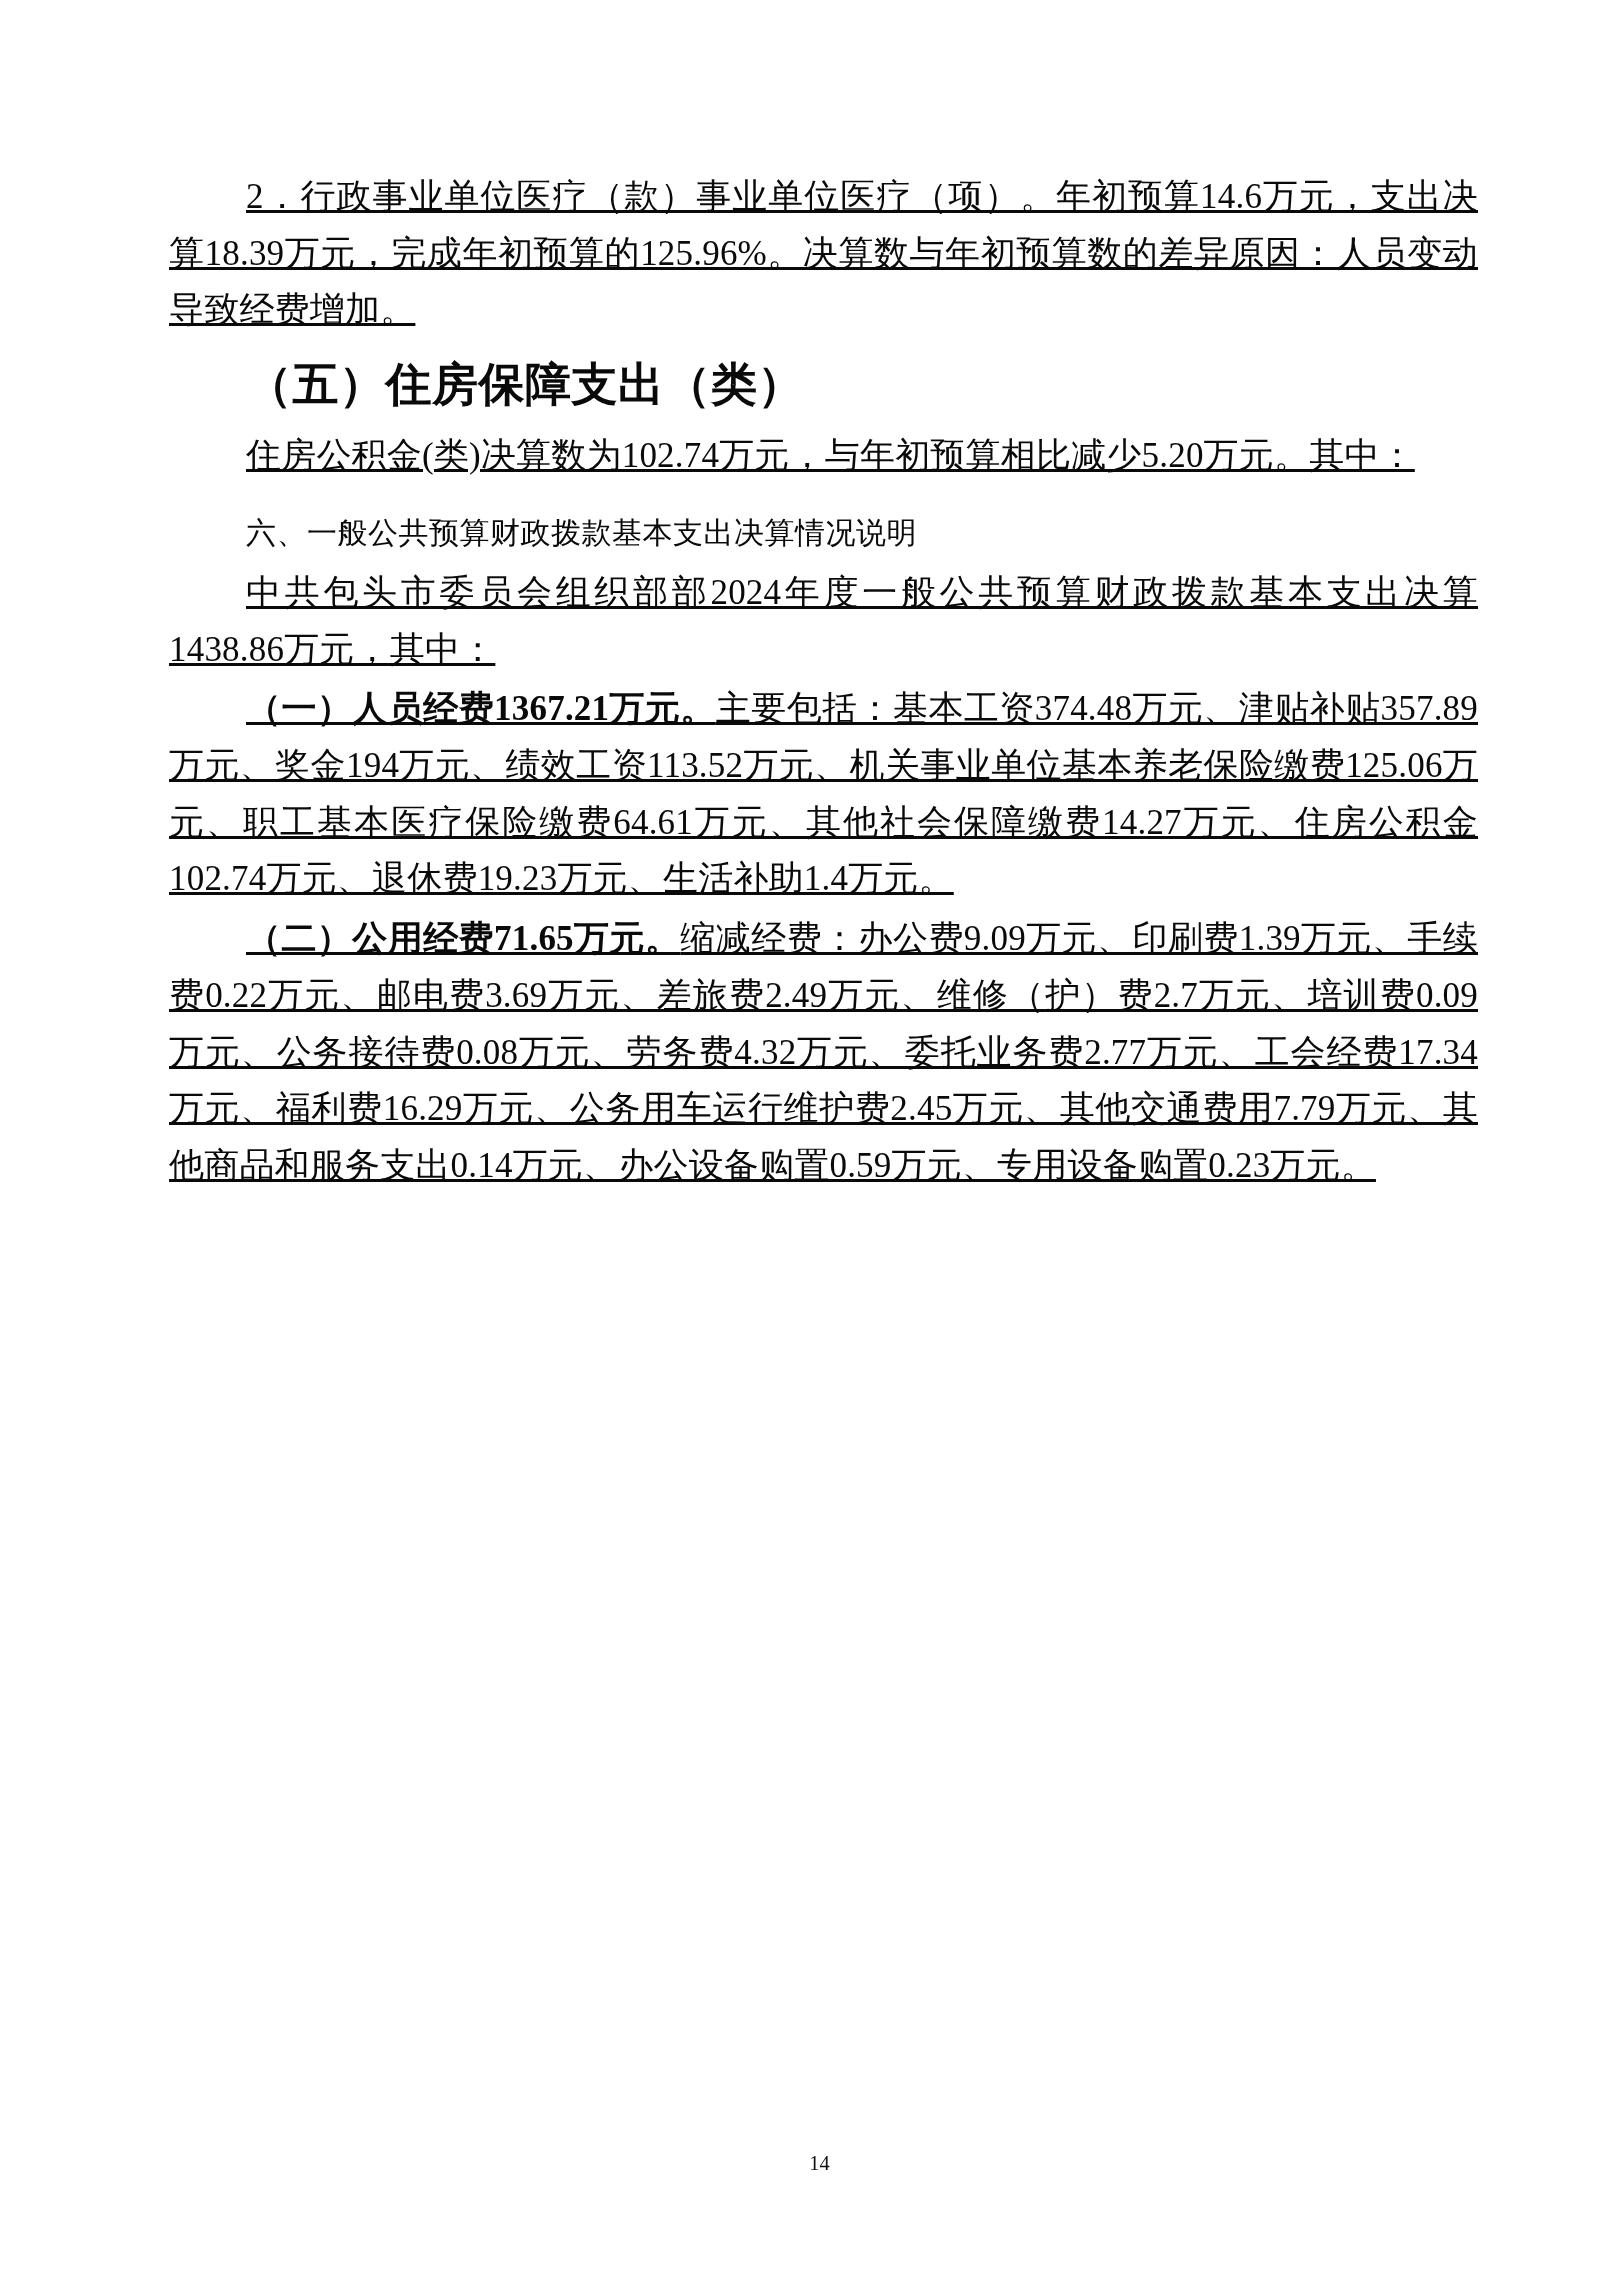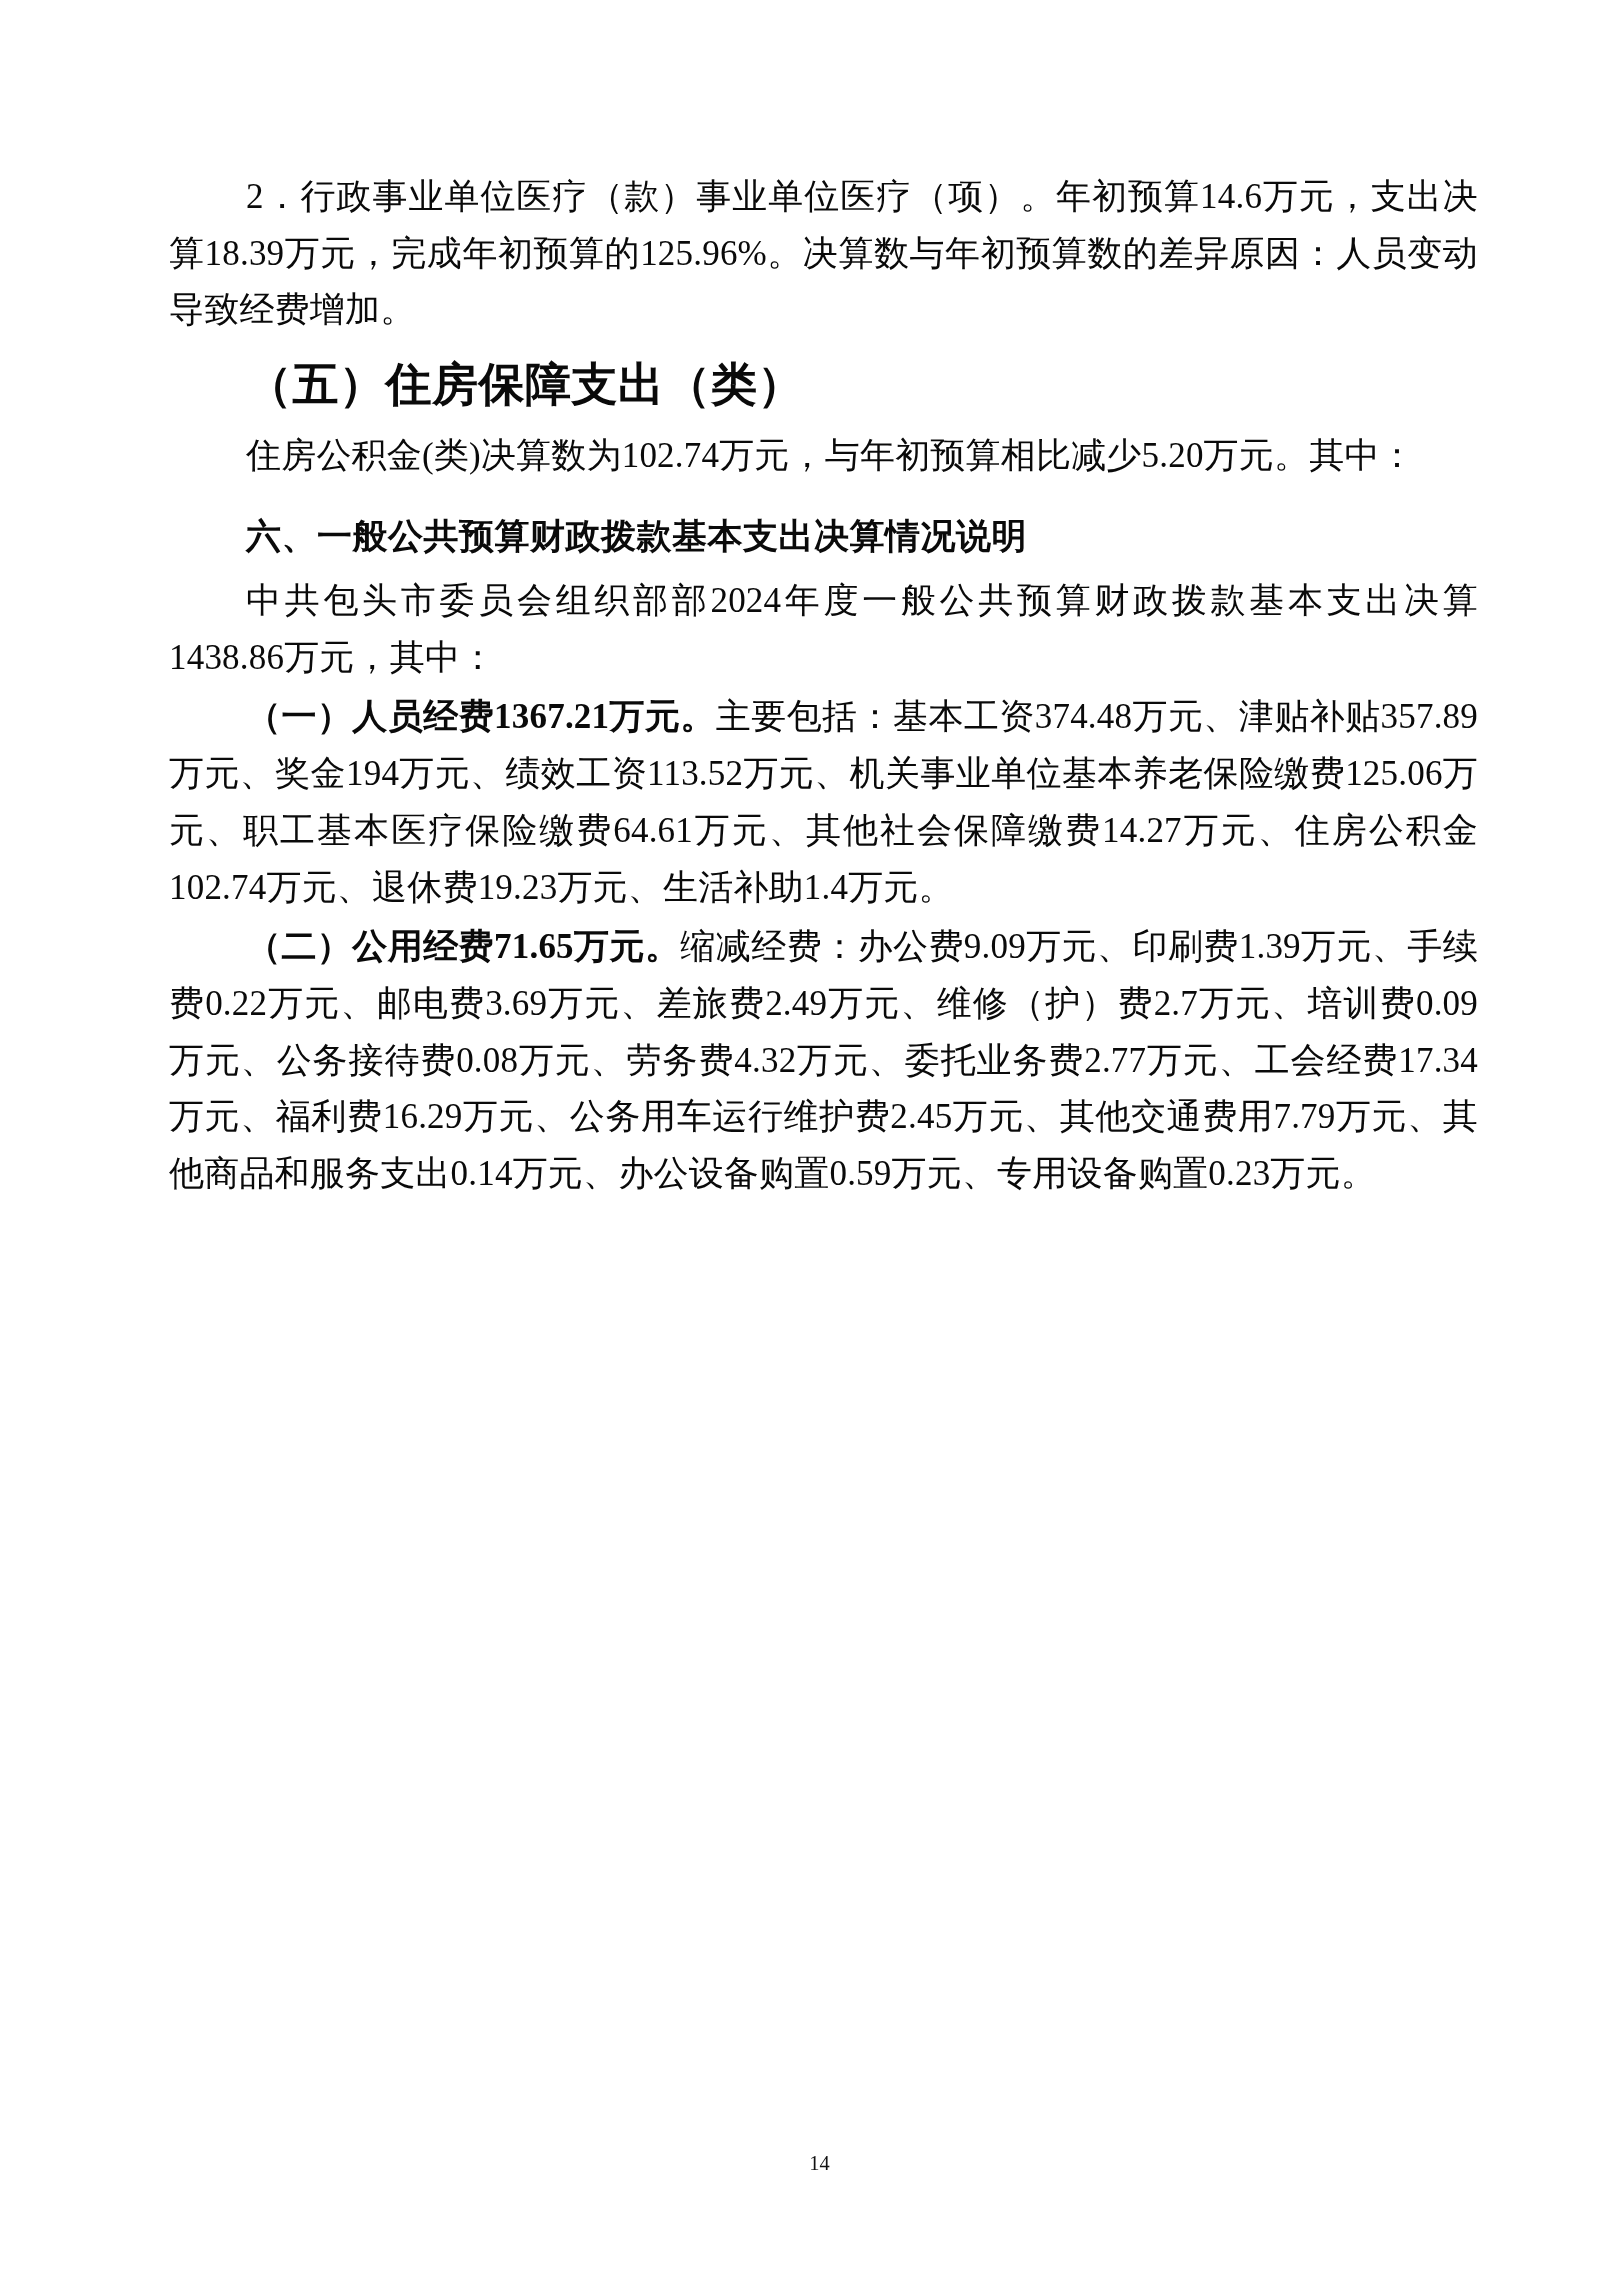--- a/index.html
+++ b/index.html
@@ -30,26 +30,27 @@
   p.para {
     margin: 0 0 3.1px 0;
     font-size: 35px;
     line-height: 1.62;
     text-align: justify;
     text-justify: inter-ideograph;
     letter-spacing: 0.2px;
   }
   p.indent {
     text-indent: 77px;
+    text-decoration: underline;
   }
   h2.heading {
     margin: 12.3px 0 7.2px 0;
-    font-size: 35px;
+    font-size: 30px;
     line-height: 1.62;
-    font-weight: bold;
+    font-weight: normal;
     text-indent: 77px;
     letter-spacing: 0.5px;
   }
   h3.subheading {
     margin: 9.2px 0 5.1px 0;
     font-size: 46px;
     line-height: 1.62;
     font-weight: bold;
     text-indent: 77px;
     letter-spacing: 0.5px;

